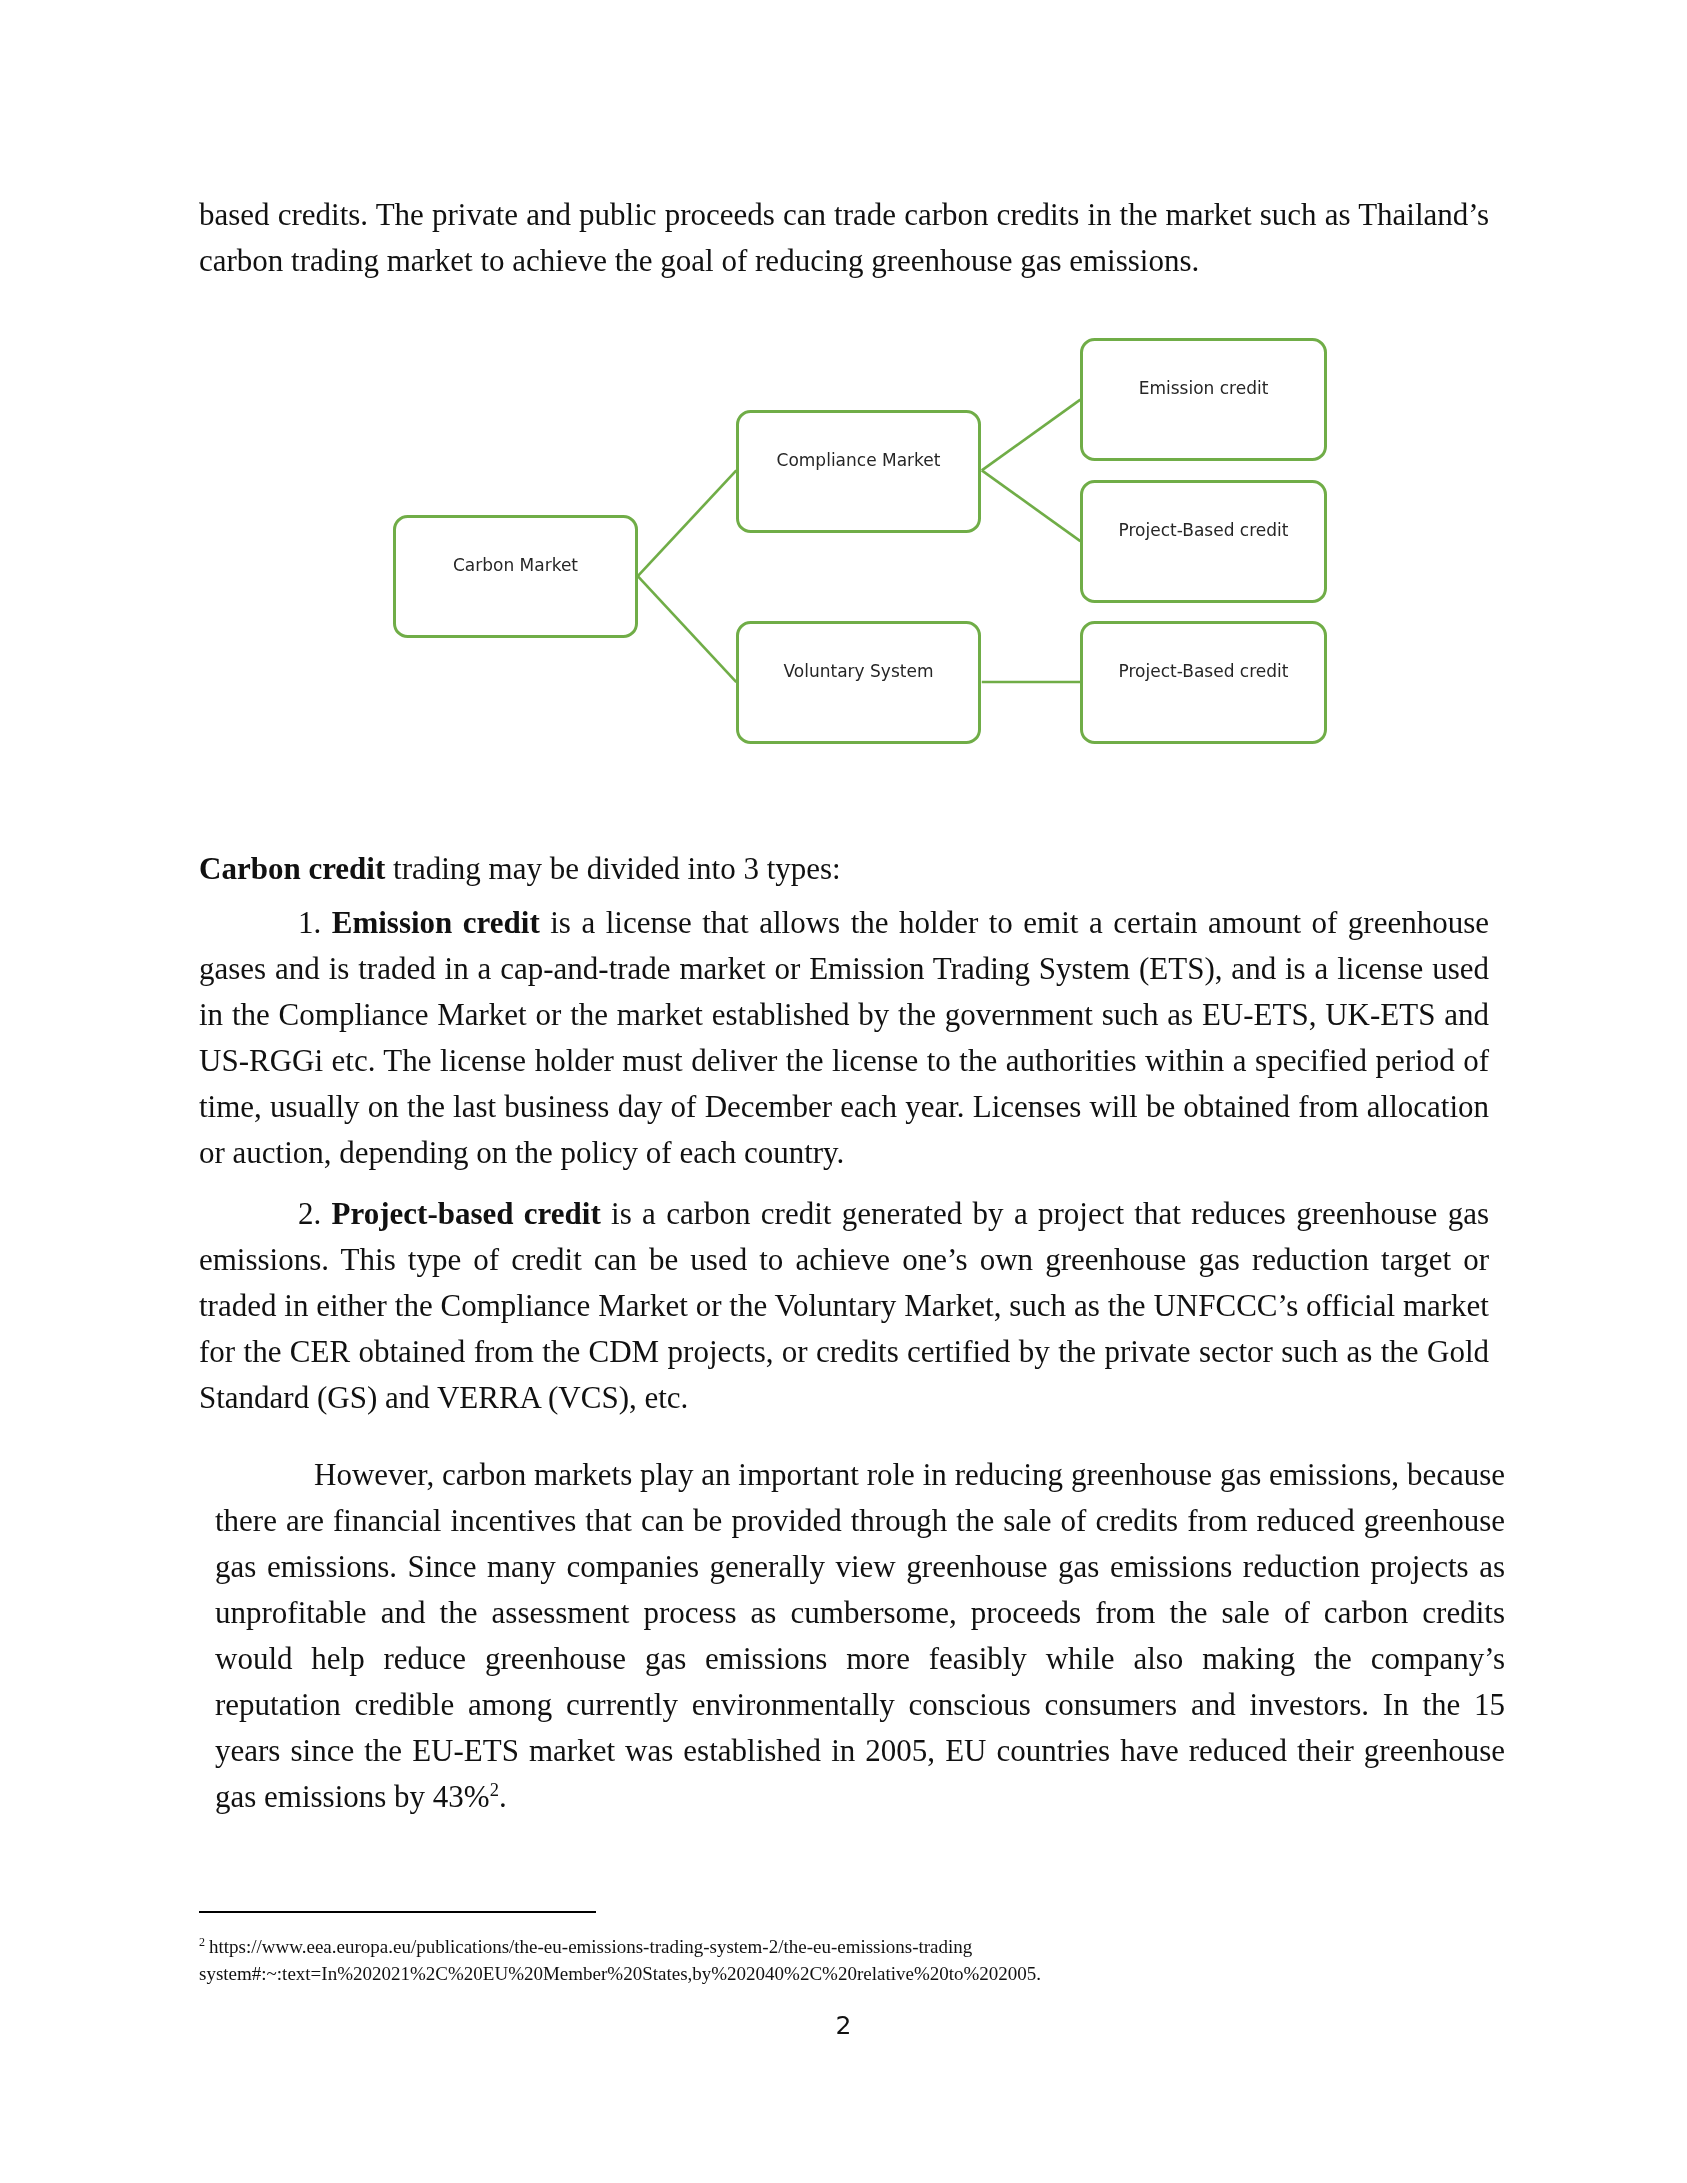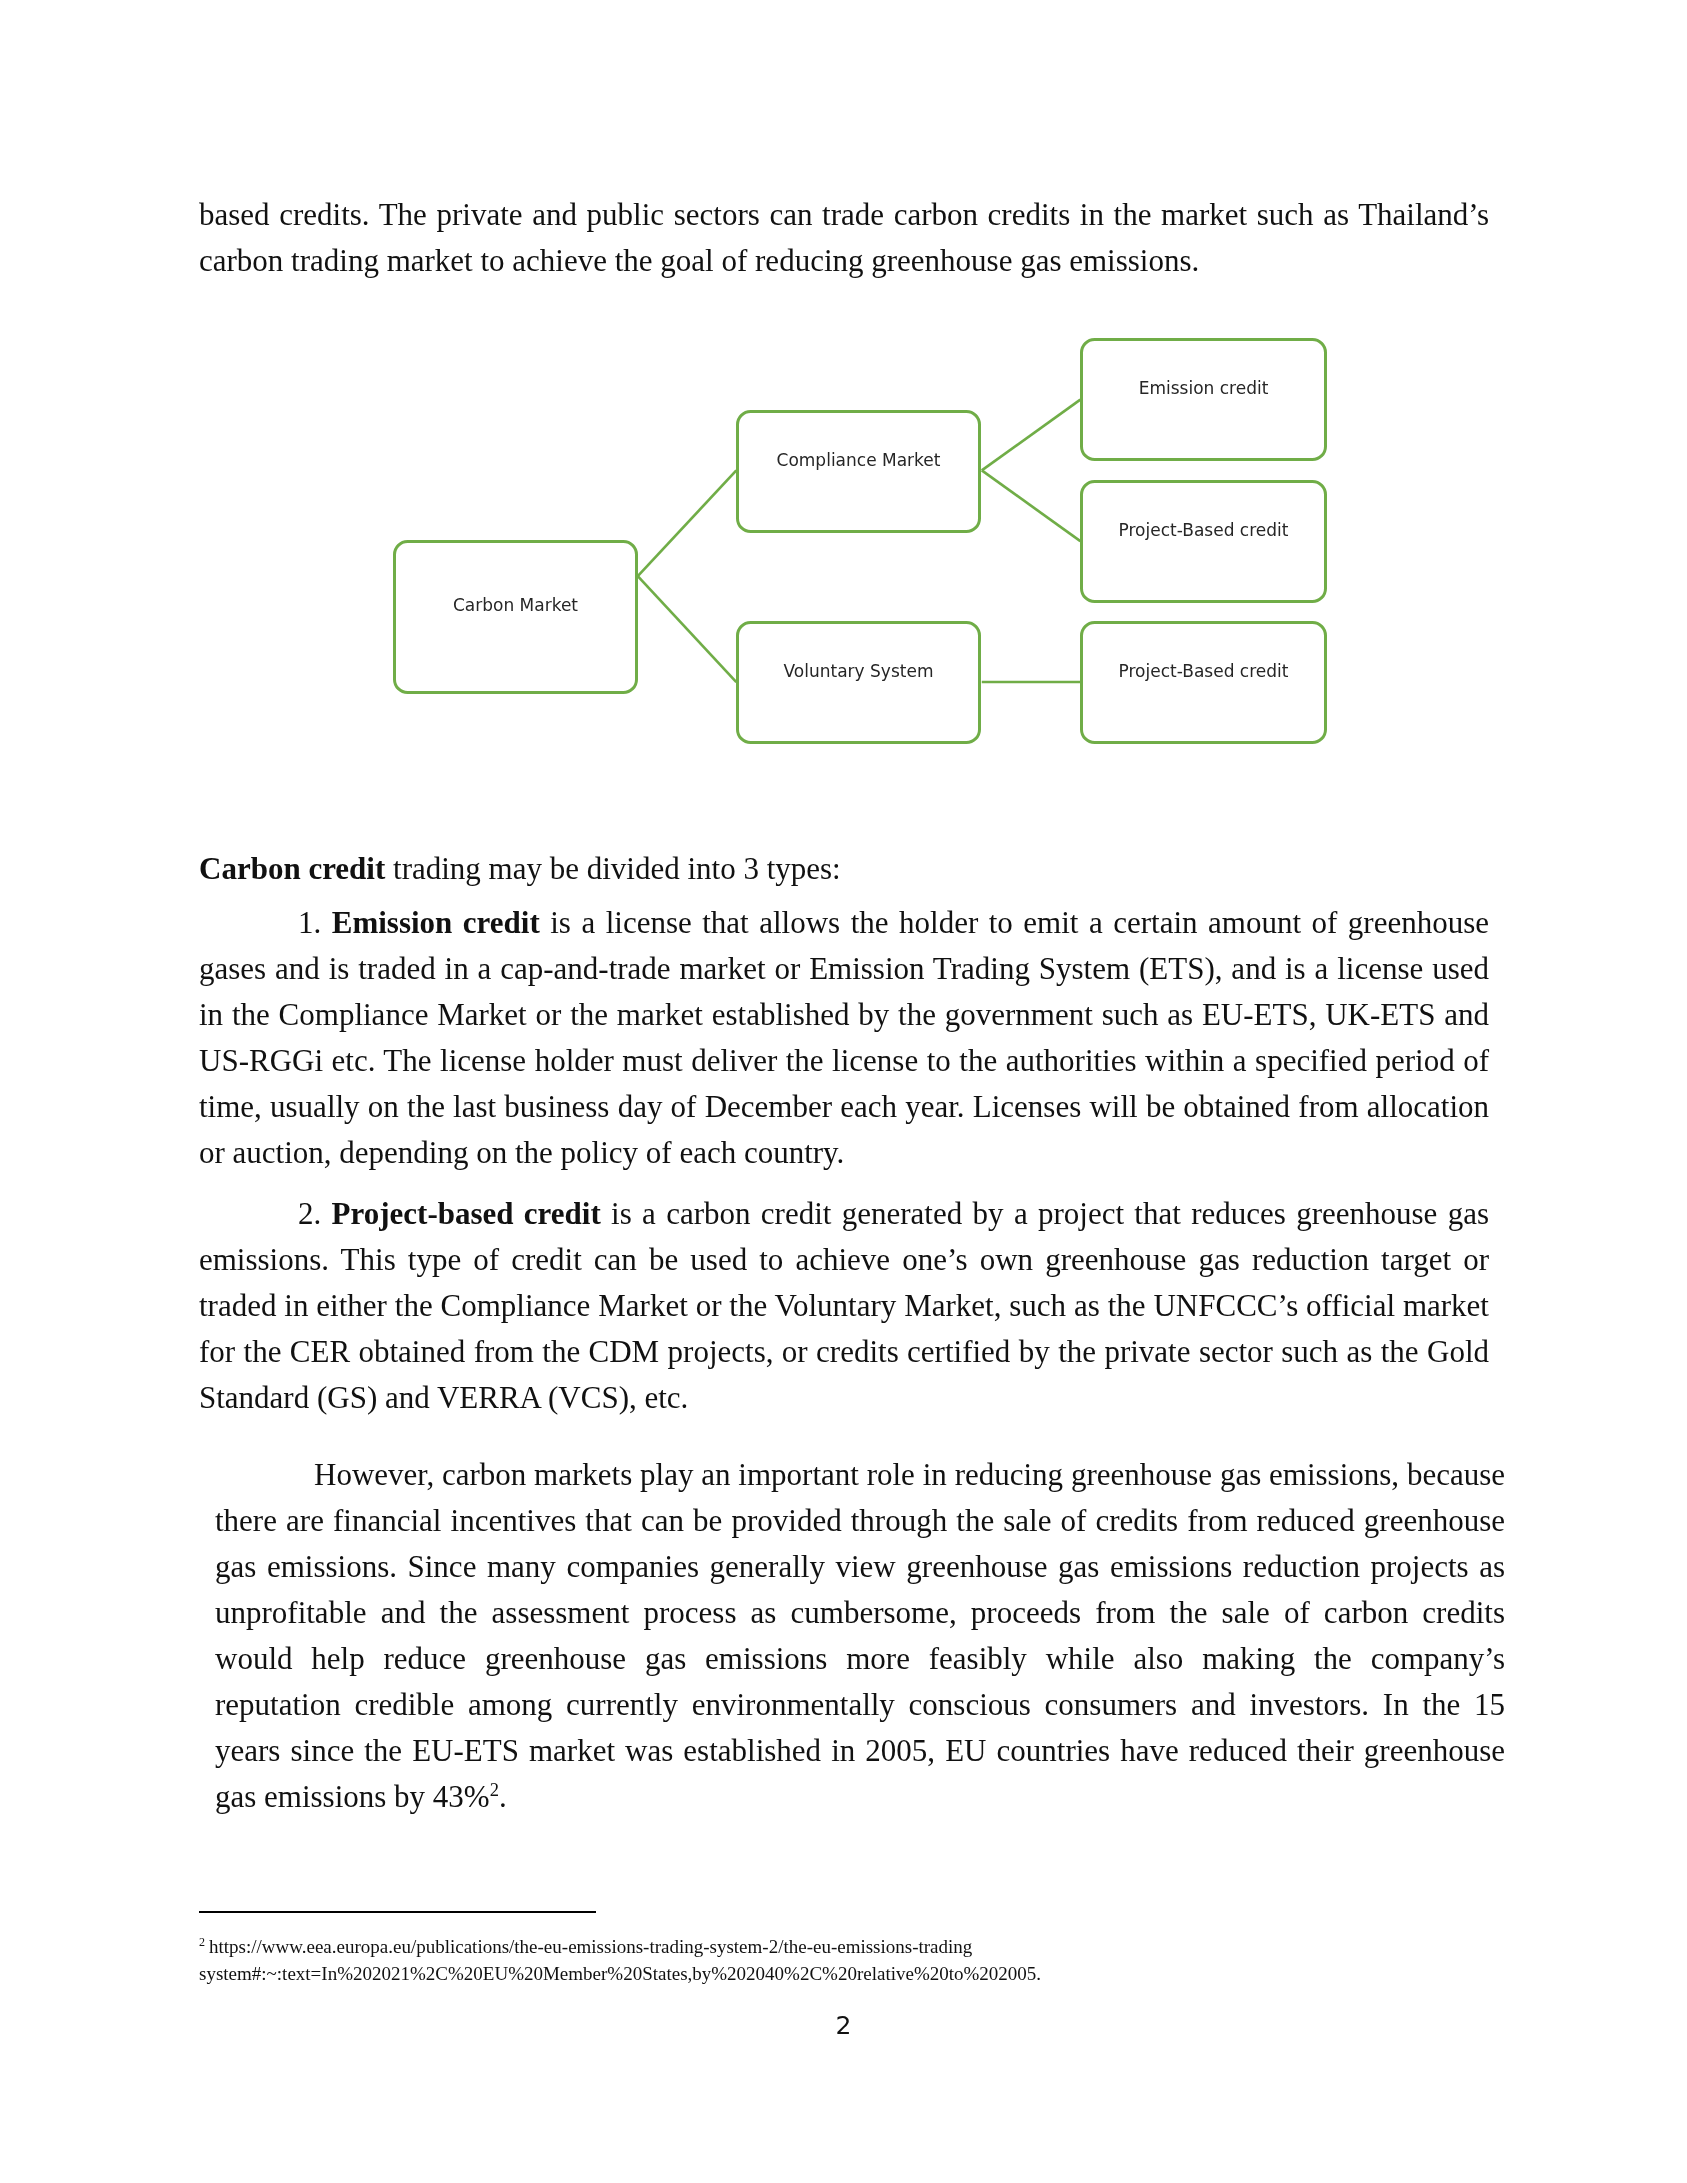--- a/index.html
+++ b/index.html
@@ -24,34 +24,34 @@
   .footrule { position:absolute; left:199px; top:1911px; width:397px; height:2px; background:#000; }
   .footnote { position:absolute; left:199px; width:1290px; font-size:19px; line-height:26.5px; color:#111; }
   .footnote sup { font-size:12px; vertical-align:super; margin-right:4px; }
   .pagenum { position:absolute; left:0; width:1687px; top:2011px; text-align:center; font-size:25px; }
   sup.ref { font-size:18.5px; line-height:0; }
 </style>
 </head>
 <body>
 
 <p class="para serif" style="top:192px; margin:0;">
-  <span>based credits. The private and public sectors can trade carbon credits in the market such as Thailand’s carbon trading market to achieve the goal of reducing greenhouse gas emissions.</span>
+  <span>based credits. The private and public proceeds can trade carbon credits in the market such as Thailand’s carbon trading market to achieve the goal of reducing greenhouse gas emissions.</span>
 </p>
 
 <div id="diagram">
   <svg width="1687" height="860" style="position:absolute;left:0;top:0;" viewBox="0 0 2550 1300">
     <g stroke="#70ad47" stroke-width="4" fill="none">
       <line x1="964" y1="871" x2="1113" y2="711"></line>
       <line x1="964" y1="871" x2="1113" y2="1031"></line>
       <line x1="1484" y1="711" x2="1633" y2="604"></line>
       <line x1="1484" y1="711" x2="1633" y2="818"></line>
       <line x1="1484" y1="1031" x2="1633" y2="1031"></line>
     </g>
   </svg>
-  <div class="node sans" style="left:393px; top:540px; width:245px; height:154px;">
+  <div class="node sans" style="left:393px; top:515px; width:245px; height:123px;">
     <span>Carbon Market</span>
   </div>
   <div class="node sans" style="left:736px; top:410px; width:245px; height:123px;">
     <span>Compliance Market</span>
   </div>
   <div class="node sans" style="left:736px; top:621px; width:245px; height:123px;">
     <span>Voluntary System</span>
   </div>
   <div class="node sans" style="left:1080px; top:338px; width:247px; height:123px;">
     <span>Emission credit</span>

